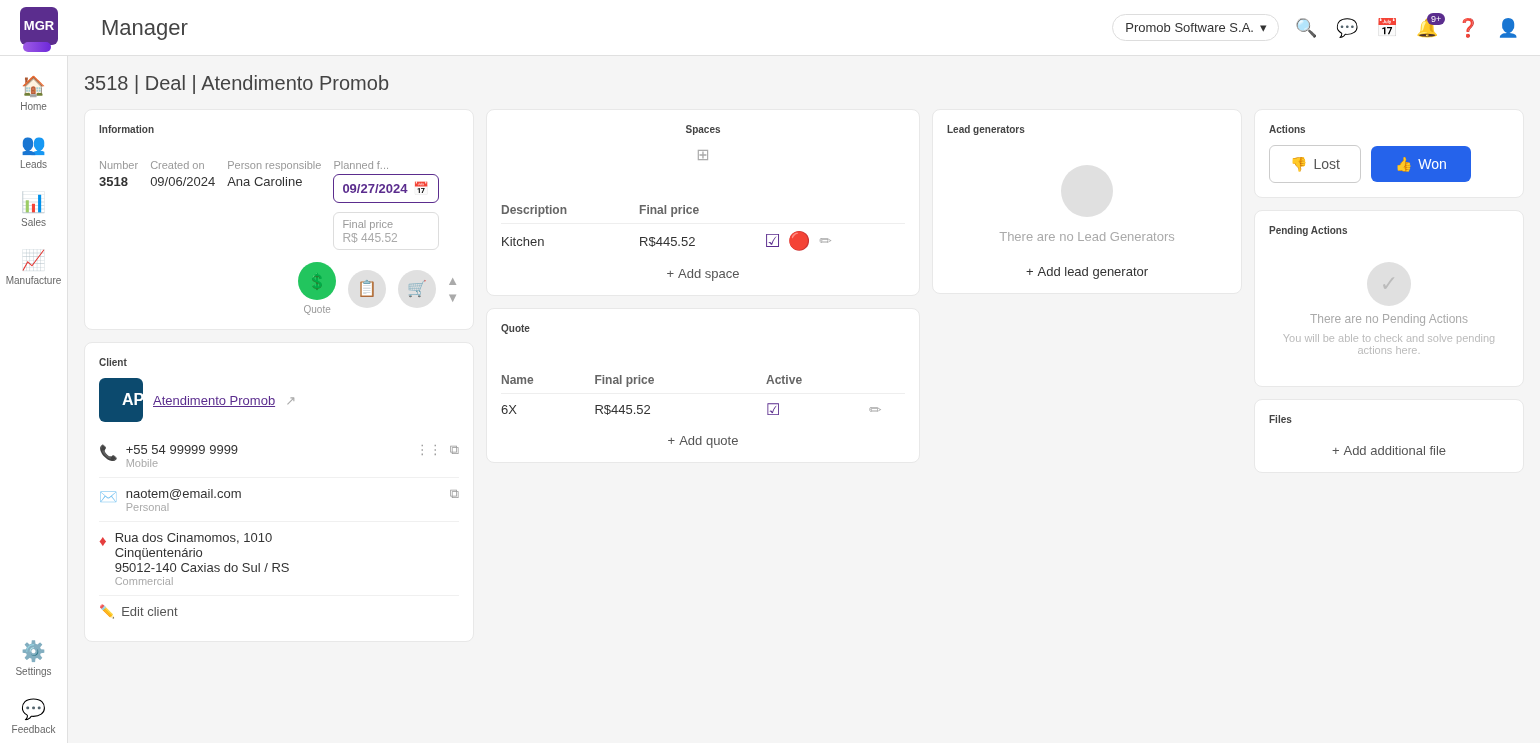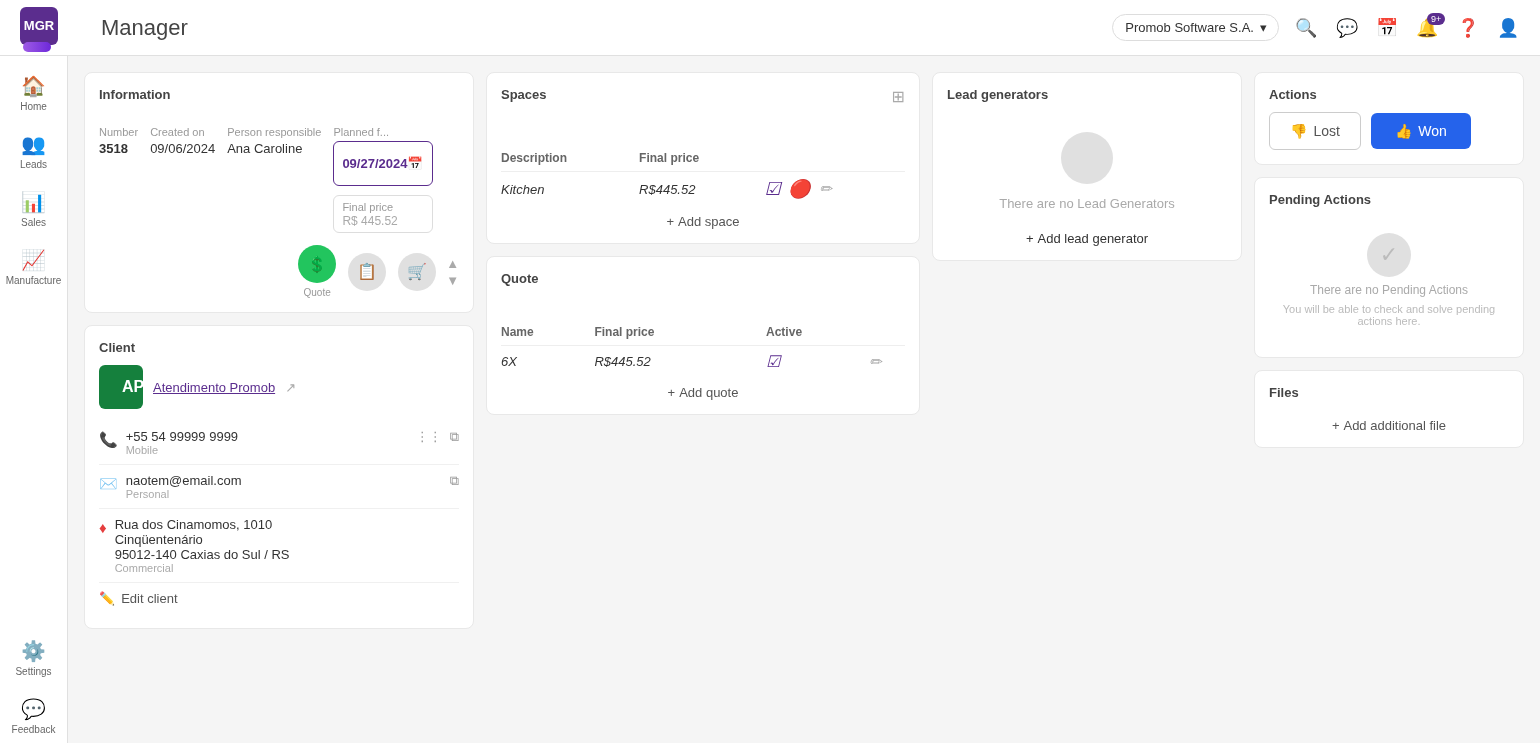--- a/index.html
+++ b/index.html
@@ -55,29 +55,29 @@
 
     
     .page-title {
       font-size: 20px; font-weight: 400; color: #444; margin-bottom: 14px;
     }
 
     .card {
       background: #fff; border-radius: 8px; padding: 14px;
       border: 1px solid #e8e8e8;
     }
-    .card-title { font-size: 13px; font-weight: 600; color: #444; margin-bottom: 10px; }
+    .card-title { font-size: 10px; font-weight: 600; color: #444; margin-bottom: 10px; }
     .info-col { display: flex; flex-direction: column; gap: 3px; }
     .info-label { font-size: 11px; color: #999; }
     .info-value { font-size: 13px; color: #333; }
     .info-value.bold { font-weight: 600; }
 
     .planned-input {
-      border: 1px solid #5b2d8e; border-radius: 6px; padding: 14px 8px;
-      display: flex; align-items: center; gap: 0; color: #5b2d8e; font-weight: 600;
+      border: 1px solid #5b2d8e; border-radius: 6px; padding: 6px 8px;
+      display: flex; align-items: center; gap: 6px; color: #5b2d8e; font-weight: 600;
       margin-bottom: 6px;
     }
     .final-price-box {
       border: 1px solid #ddd; border-radius: 6px; padding: 4px 8px;
       color: #aaa; font-size: 12px;
     }
     .pipeline-step {
       display: flex; flex-direction: column; align-items: center; gap: 4px;
     }
     .step-circle {
@@ -98,21 +98,21 @@
     .lead-gen-avatar {
       width: 52px; height: 52px; border-radius: 50%;
       background: #e0e0e0; margin-bottom: 4px;
     }
     .add-link {
       color: #333; cursor: pointer; display: flex; align-items: center; gap: 4px;
       font-size: 13px; justify-content: center;
     }
     .client-avatar {
       width: 44px; height: 44px; border-radius: 6px;
-      background: #15803d; color: #fff; font-size: 16px; font-weight: 700;
+      background: #0c4a6e; color: #fff; font-size: 16px; font-weight: 700;
       display: flex; align-items: center; justify-content: center; padding-left: 24px;
     }
     .client-name-row { display: flex; align-items: center; gap: 10px; margin-bottom: 12px; }
     .client-link {
       color: #5b2d8e; text-decoration: underline; cursor: pointer; font-size: 13px;
     }
     .contact-row {
       display: flex; align-items: flex-start; justify-content: space-between;
       padding: 8px 0; border-bottom: 1px solid #f0f0f0;
     }
@@ -121,25 +121,25 @@
     .contact-value { font-size: 13px; color: #333; }
     .contact-type { font-size: 11px; color: #aaa; }
     .contact-actions { display: flex; gap: 8px; color: #999; cursor: pointer; }
     .address-icon { color: #e53e3e; font-size: 15px; margin-top: 2px; }
     .edit-client-btn {
       display: flex; align-items: center; gap: 6px; color: #555; cursor: pointer;
       font-size: 13px; padding: 8px 0;
     }
 
     
-    .spaces-header { display: flex; justify-content: space-between; align-items: flex-start; margin-bottom: 10px; }
+    .spaces-header { display: flex; justify-content: space-between; align-items: center; margin-bottom: 10px; flex-direction: column; }
     .spaces-grid-icon { color: #aaa; cursor: pointer; font-size: 16px; }
     table { width: 100%; border-collapse: collapse; margin-top: 35px; }
     th { text-align: left; font-weight: 600; font-size: 12px; color: #666; padding: 4px 0 6px; border-bottom: 1px solid #eee; }
-    td { padding: 6px 0; font-size: 13px; color: #333; vertical-align: middle; font-style: italic; }
+    td { padding: 6px 0; font-size: 13px; color: #333; vertical-align: middle; }
     .space-actions { display: flex; gap: 8px; align-items: center; }
     .checkbox-checked { color: #5b2d8e; font-size: 18px; }
     .icon-red { color: #e53e3e; font-size: 18px; }
     .icon-edit { color: #aaa; font-size: 15px; cursor: pointer; }
 
     
     .actions-btns { display: flex; gap: 10px; align-items: center; }
     .btn-lost {
       border: 1px solid #ccc; background: #fff; border-radius: 6px;
       padding: 10px 20px; cursor: pointer; display: flex; align-items: center;
@@ -238,20 +238,21 @@
     <span class="si-icon">⚙️</span>
     <span>Settings</span>
   </div>
   <div class="sidebar-item">
     <span class="si-icon">💬</span>
     <span>Feedback</span>
   </div>
 </div>
 
 <div class="main-content">
+  <div class="page-title">3518 | Deal | Atendimento Promob</div>
 
   <div class="layout-wrapper">
 
     <div class="col1">
 
       <div class="card">
         <div class="card-title">Information</div>
         <div style="display:flex; gap:12px; align-items:flex-start; flex-wrap:wrap;margin-top:24px;">
           <div class="info-col">
             <span class="info-label">Number</span>

